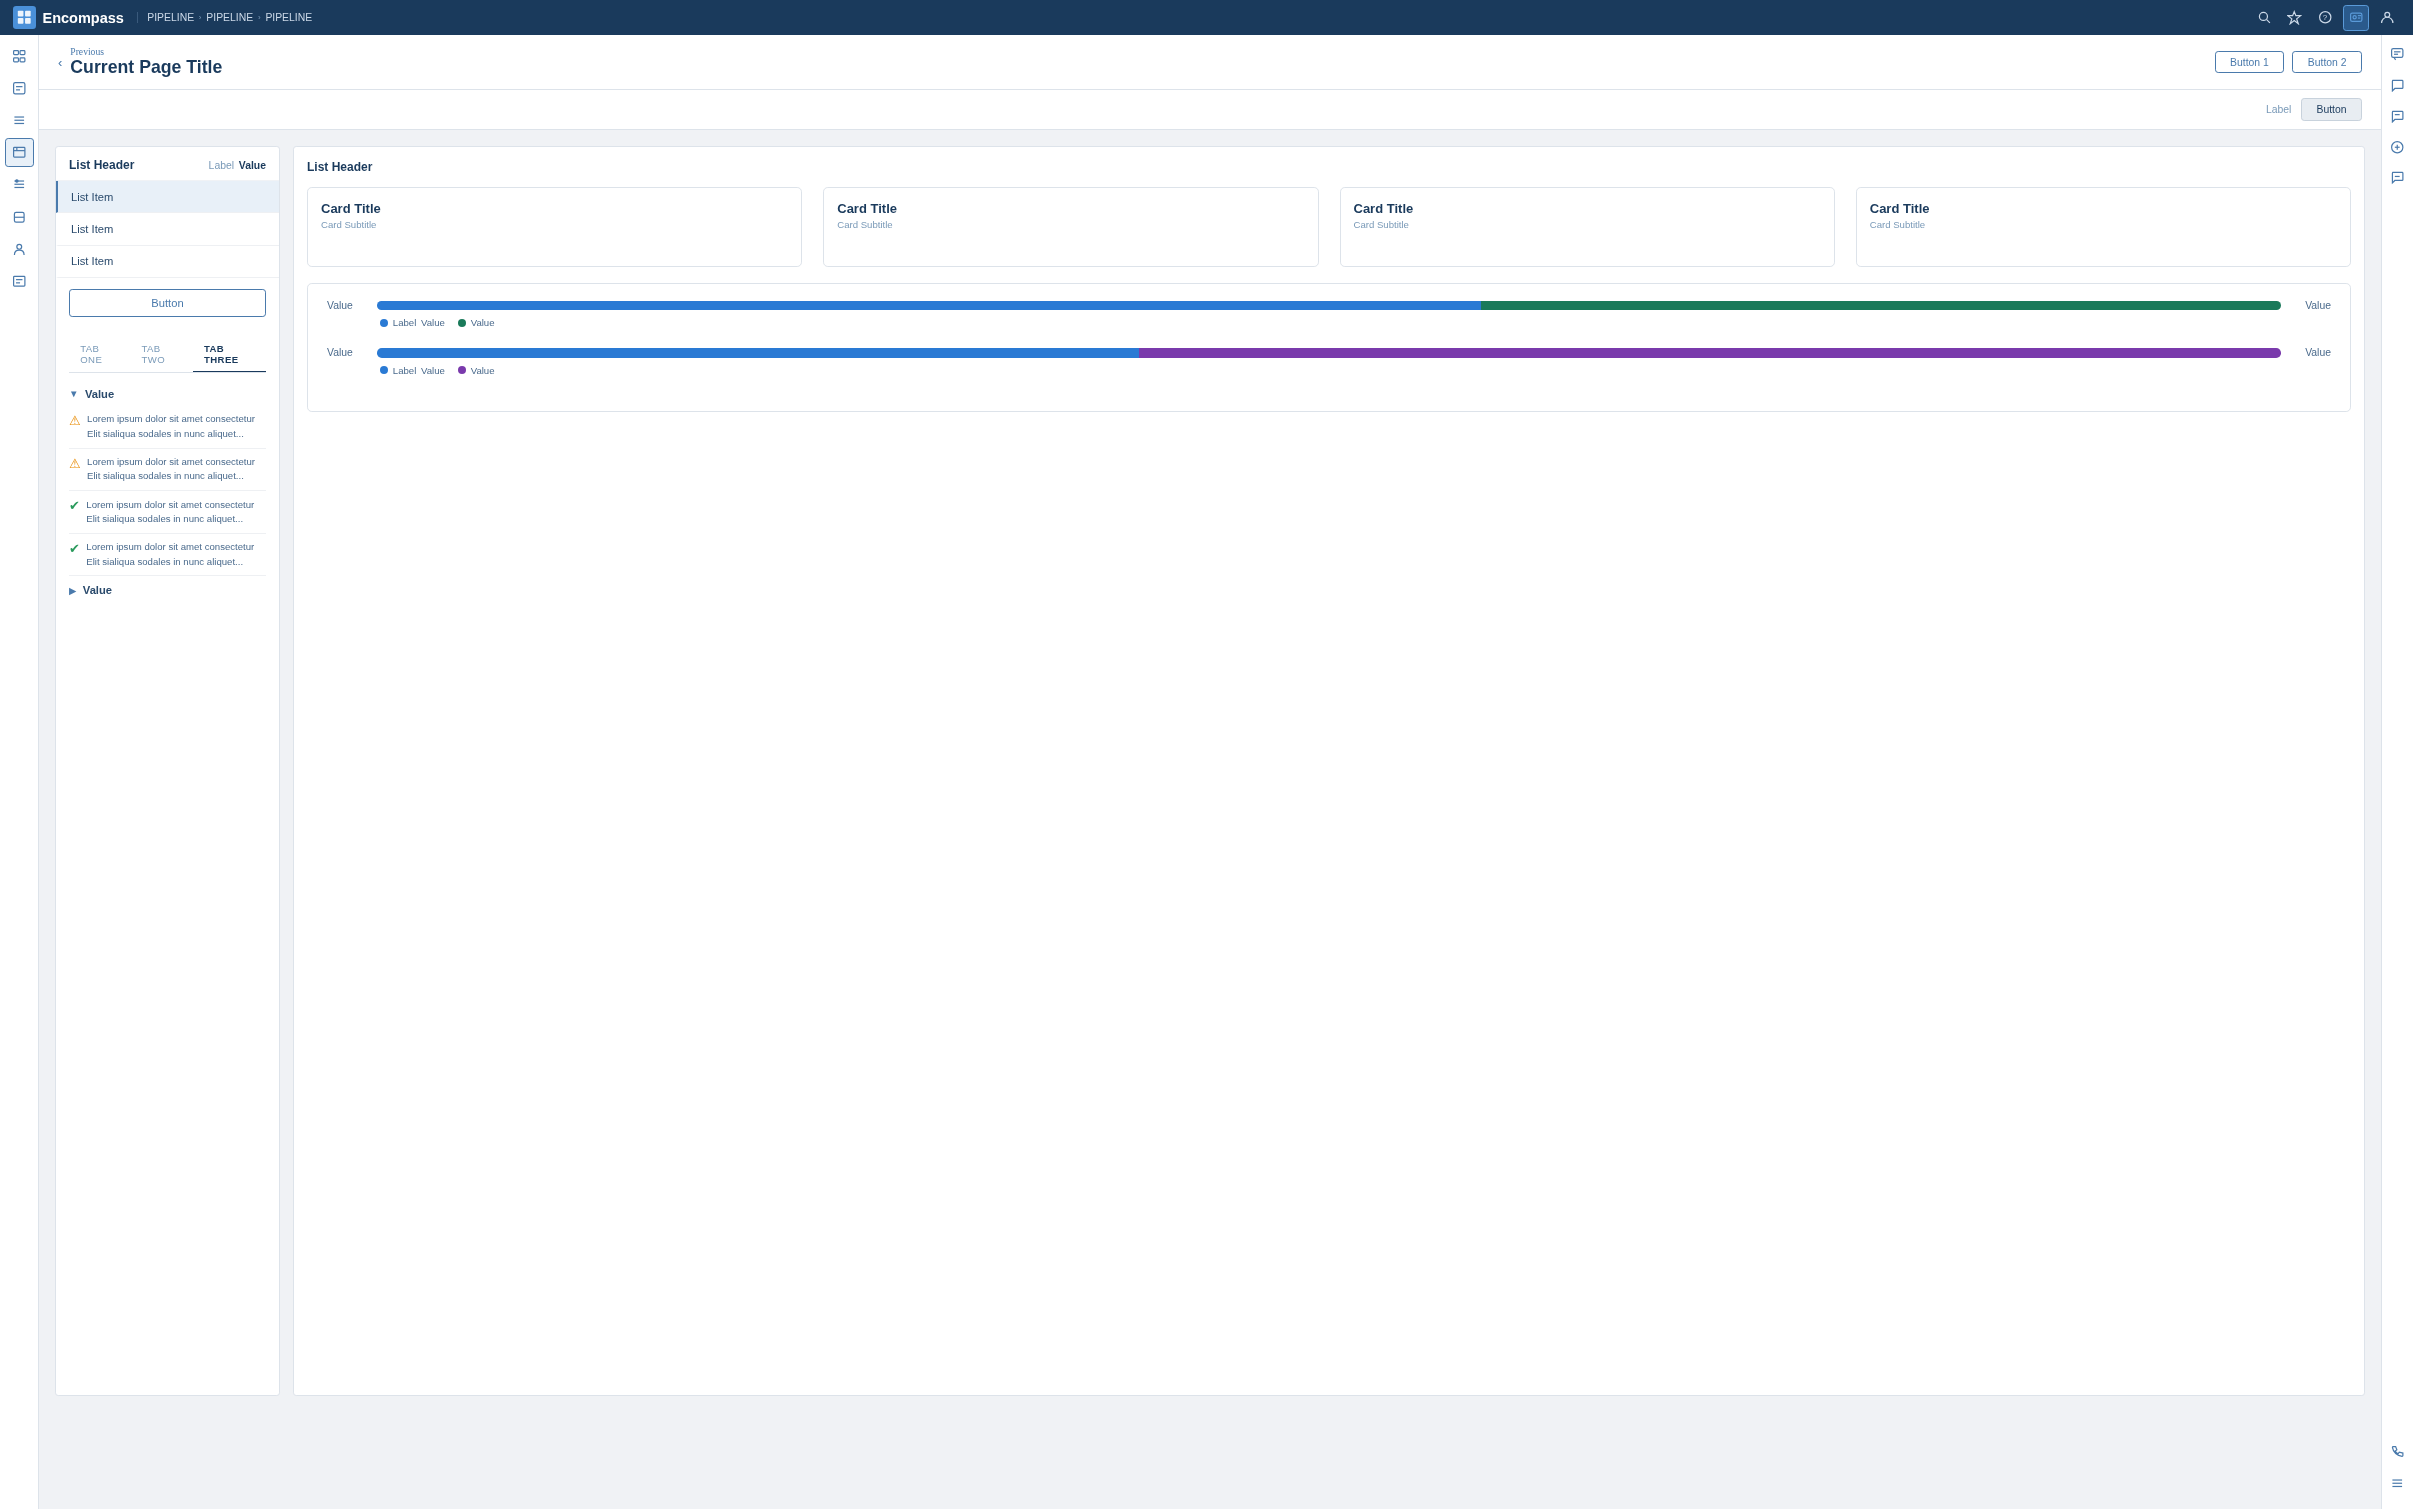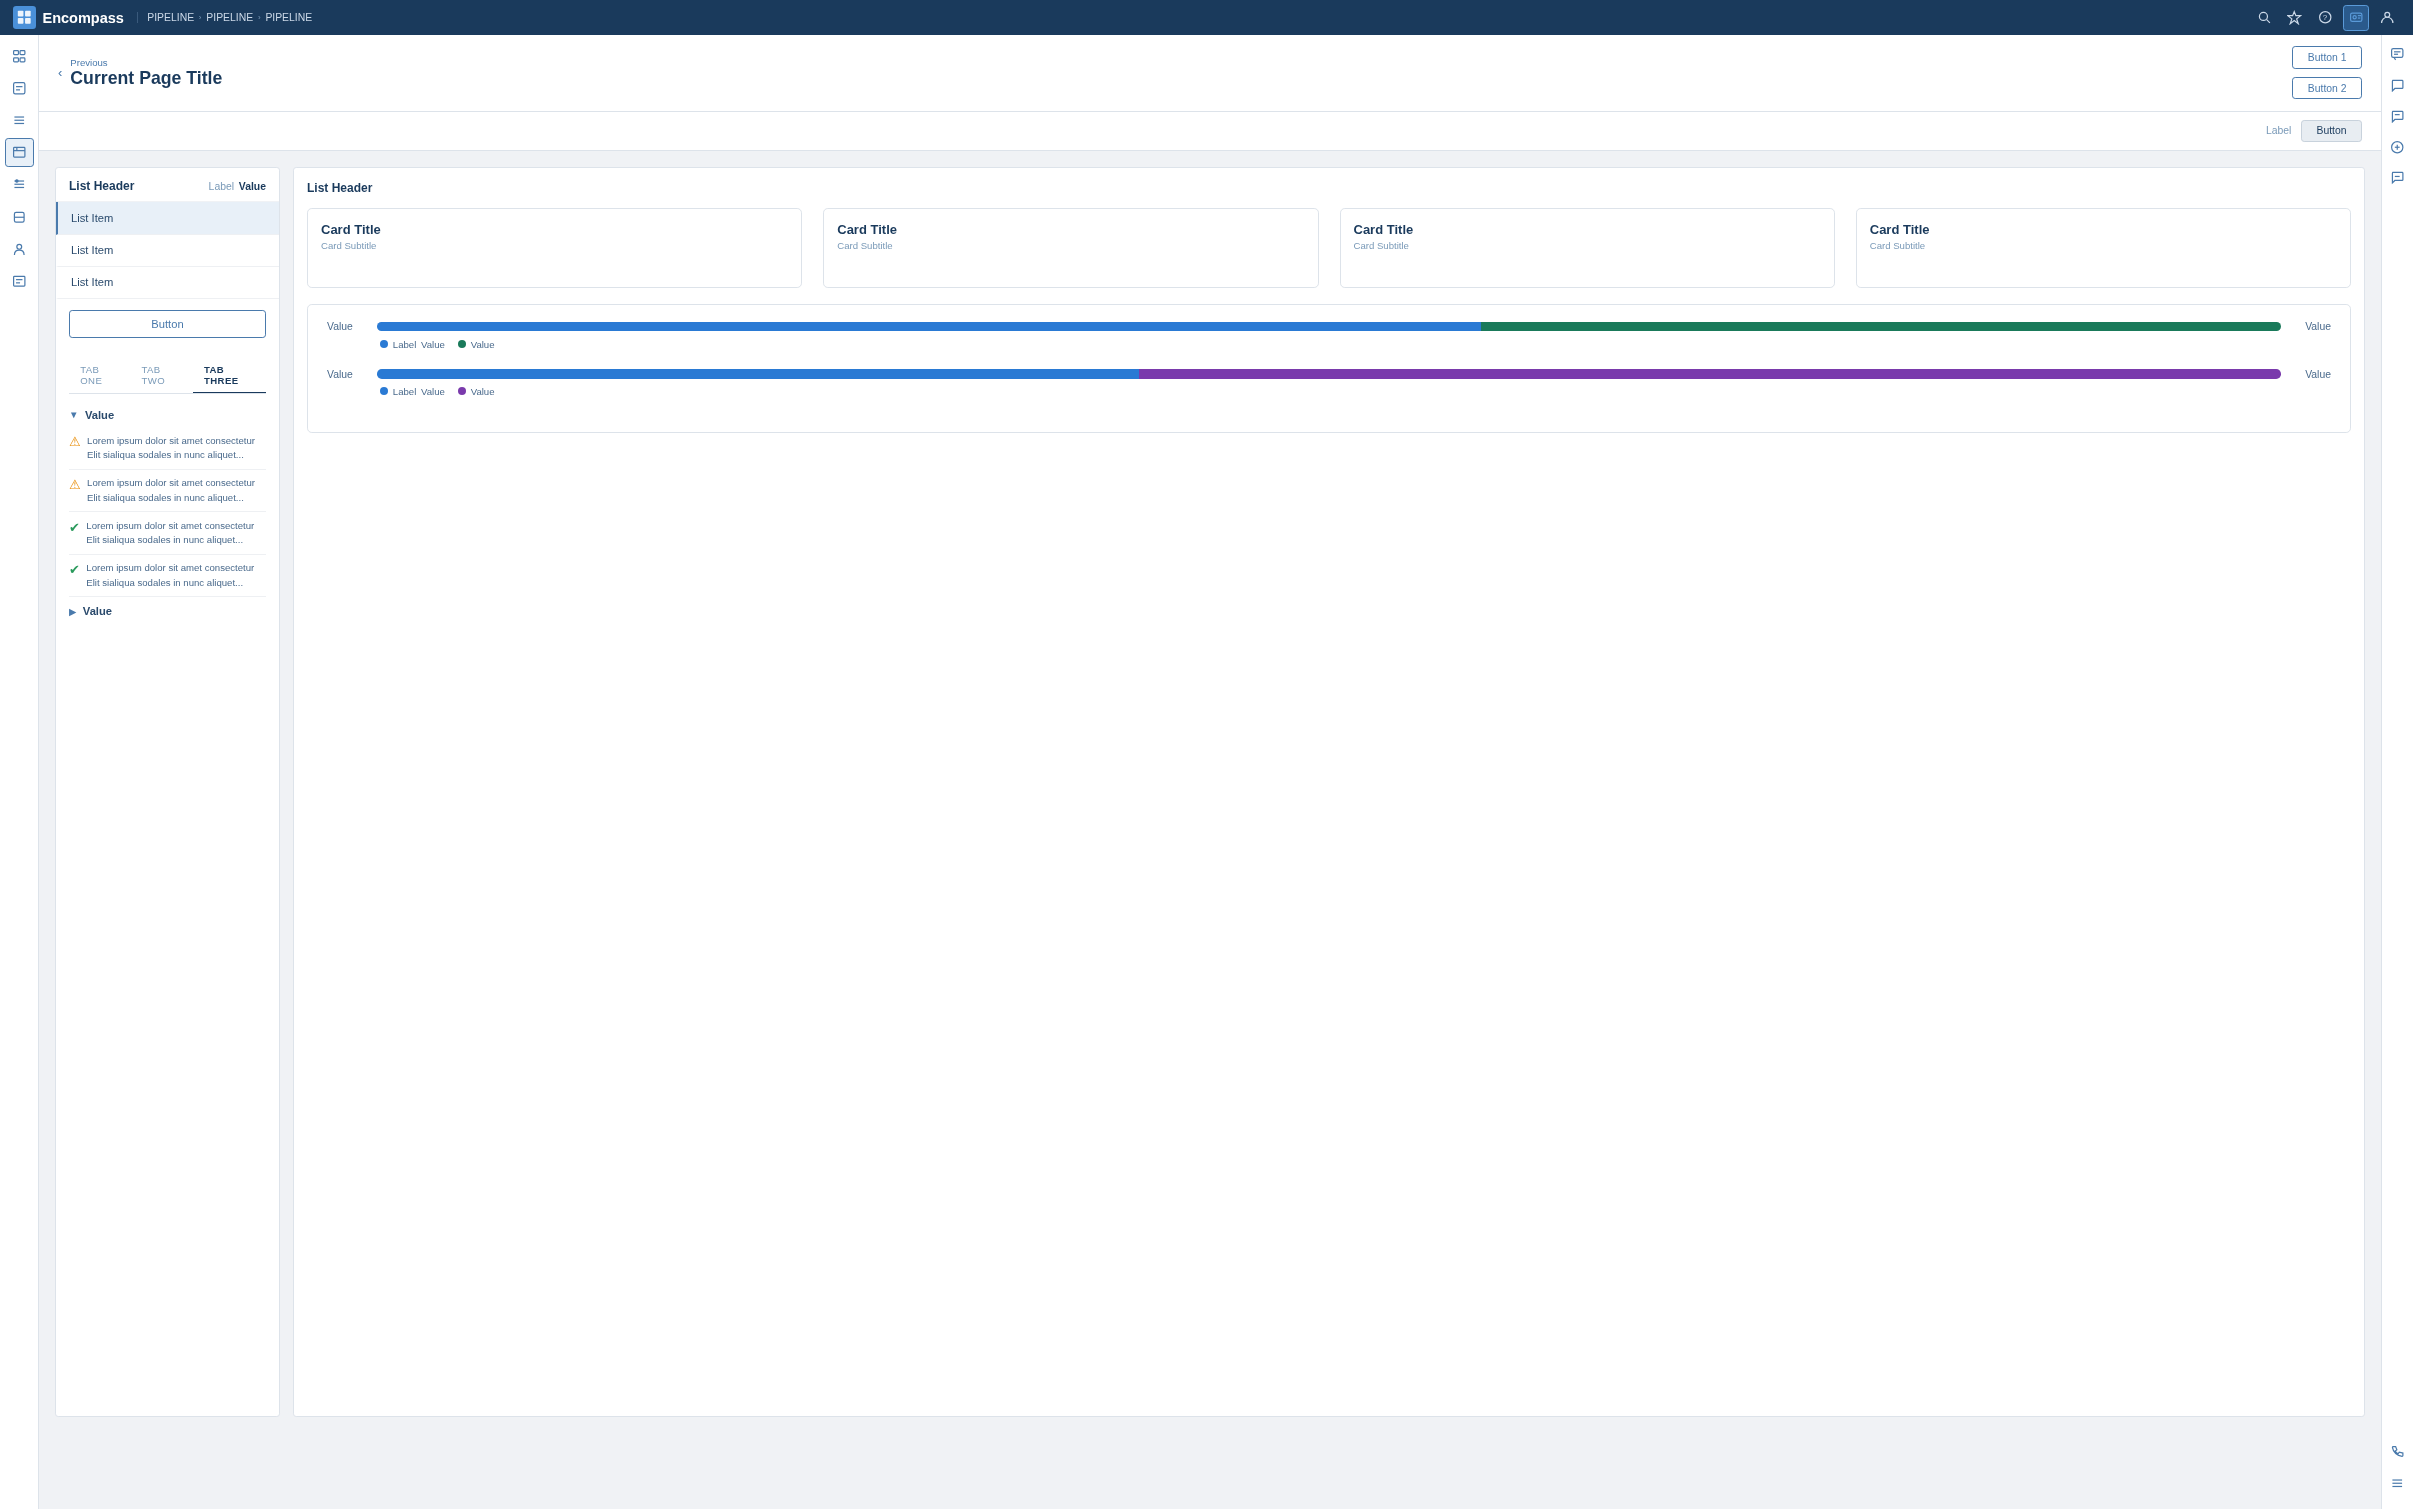--- a/index.html
+++ b/index.html
@@ -101,23 +101,23 @@
       align-items: center;
       justify-content: space-between;
     }
     .page-header-left {
       display: flex; align-items: center; gap: 8px;
     }
     .back-arrow {
       color: #4a7aac; font-size: 13px; cursor: pointer;
     }
     .page-header-title-area {}
-    .prev-label { color: #4a7aac; font-size: 9.6px; }
+    .prev-label { color: #4a7aac; font-size: 9.6px; font-family: Liberation Serif, serif; }
     .page-title { color: #1a3a5c; font-size: 17.7px; font-weight: 600; }
-    .header-buttons { display: flex; gap: 8px; flex-direction: column; }
+    .header-buttons { display: flex; gap: 8px; }
     .btn-outline {
       border: 0.8px solid #4a7aac; background: #fff; color: #4a7aac;
       padding: 4.8px 14.5px; border-radius: 3.2px; cursor: pointer; font-size: 10.4px;
     }
 
     
     .secondary-header {
       background: #fff;
       padding: 8px 19px;
       border-bottom: 0.8px solid #dde3ea;

